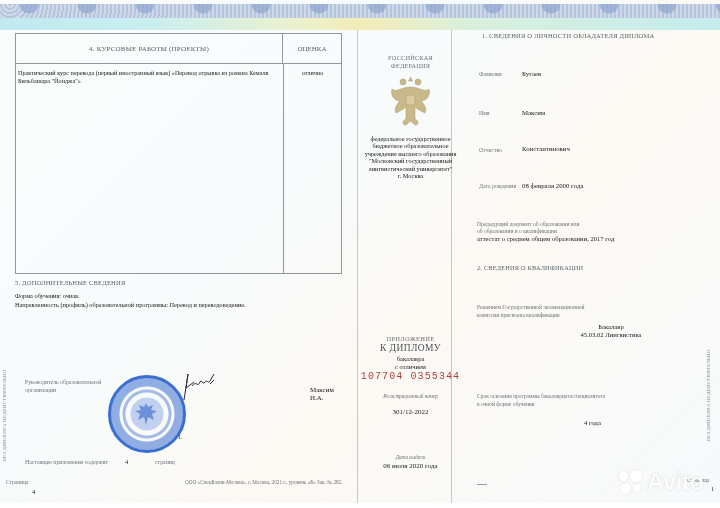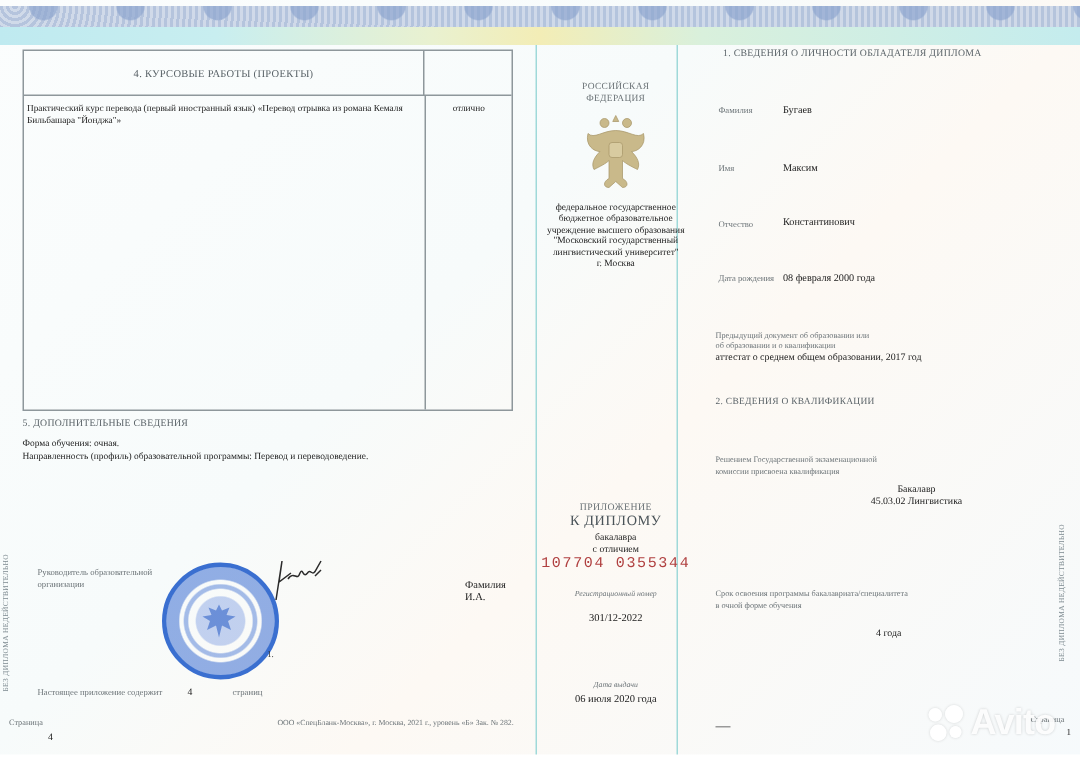--- a/index.html
+++ b/index.html
@@ -174,20 +174,21 @@
   <div class="band">
     <div class="band-top"></div>
     <div class="band-rosettes"></div>
     <div class="band-bottom"></div>
   </div>
 
   <div class="left-page">
     <div class="cw-table">
       <div class="cw-head">
         <div class="cw-head-title">4. КУРСОВЫЕ РАБОТЫ (ПРОЕКТЫ)</div>
+        <div class="cw-head-grade">ОЦЕНКА</div>
       </div>
       <div class="cw-col-divider"></div>
       <div class="cw-row-text">Практический курс перевода (первый иностранный язык) «Перевод отрывка из романа Кемаля Бильбашара "Йонджа"»</div>
       <div class="cw-row-grade">отлично</div>
     </div>
 
     <div class="sec5-title">5. ДОПОЛНИТЕЛЬНЫЕ СВЕДЕНИЯ</div>
     <div class="sec5-line1">Форма обучения: очная.</div>
     <div class="sec5-line2">Направленность (профиль)  образовательной программы: Перевод и переводоведение.</div>
 
@@ -196,21 +197,21 @@
     <div class="head-label">Руководитель образовательной организации</div>
 
     <div class="stamp"></div>
     <svg class="stamp-eagle" viewBox="0 0 30 28">
       <path d="M15 3 L17 7 L22 5 L20 10 L26 11 L21 14 L23 20 L17 17 L15 25 L13 17 L7 20 L9 14 L4 11 L10 10 L8 5 L13 7 Z" fill="rgba(50,100,200,0.6)"></path>
     </svg>
     <svg class="signature" viewBox="0 0 40 32">
       <path d="M6 30 L10 4 M10 4 L8 18 L16 12 M14 16 C18 10 20 18 22 12 C24 8 24 16 27 12 C29 9 30 14 32 11 L36 4 M32 14 L36 10" stroke="#2b2b2b" stroke-width="1" fill="none"></path>
     </svg>
     <div class="stamp-year">1.</div>
-    <div class="head-name">Фамилия И.А.</div>
+    <div class="head-name">Максим И.А.</div>
 
     <div class="pages-label">Настоящее приложение содержит</div>
     <div class="pages-num">4</div>
     <div class="pages-word">страниц</div>
 
     <div class="page-label-l">Страница</div>
     <div class="page-num-l">4</div>
     <div class="printer">ООО «СпецБланк-Москва», г. Москва, 2021 г., уровень «Б»    Зак. № 282.</div>
   </div>
 

